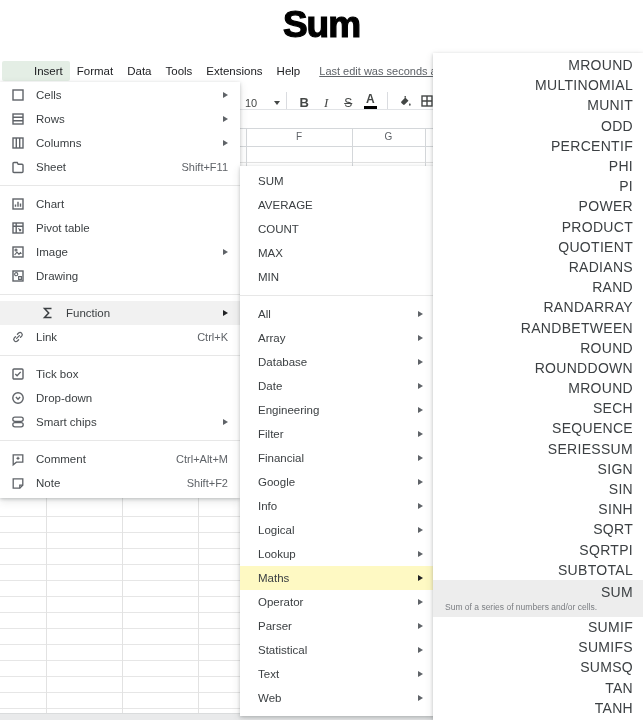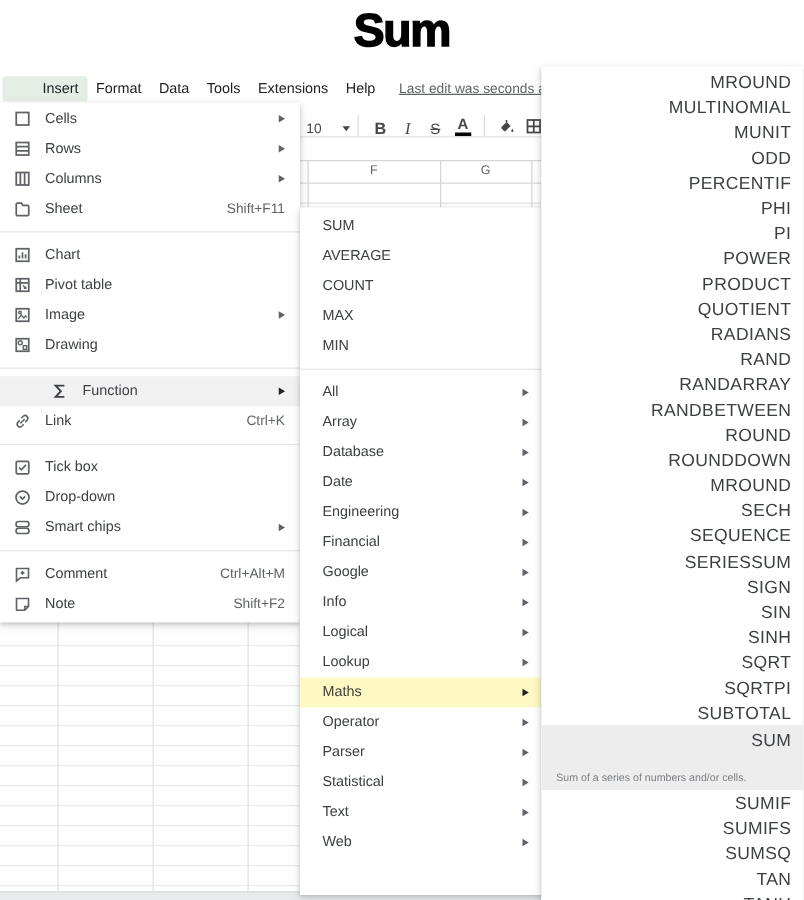--- a/index.html
+++ b/index.html
@@ -59,21 +59,21 @@
     border-bottom:3.5px solid transparent;border-left:5px solid #5f6368;}
   .active > .marrow{border-left-color:#202124;}
   .msep{height:1px;background:#e7e7e7;margin:6px 0;}
 
   .srow{height:24px;display:flex;align-items:center;padding:0 14px 0 18px;font-size:11.5px;color:#3c4043;}
   .srow.active{background:#fef9c3;}
 
   .fnrow{height:20.2px;display:flex;flex-direction:column;justify-content:center;padding:0 10px 0 12px;}
   .fnrow.active{height:auto;padding:4px 10px 5px 12px;background:#ededed;}
   .fnname{font-size:14px;color:#3c4043;letter-spacing:.3px;white-space:nowrap;text-align:right;}
-  .fndesc{font-size:8.5px;color:#7b7e82;margin-top:17px;white-space:nowrap;}
+  .fndesc{font-size:8.5px;color:#7b7e82;margin-top:2px;white-space:nowrap;}
   .fndesc:empty{display:none;}
 </style>
 </head>
 <body>
 
 <div class="screen">
 
   <div class="page-title">Sum</div>
 
   <div class="menubar">
@@ -348,20 +348,24 @@
         <div class="srow">
           <span>Date</span>
           <span class="marrow"></span>
         </div>
 
         <div class="srow">
           <span>Engineering</span>
           <span class="marrow"></span>
         </div>
 
+        <div class="srow">
+          <span>Filter</span>
+          <span class="marrow"></span>
+        </div>
 
         <div class="srow">
           <span>Financial</span>
           <span class="marrow"></span>
         </div>
 
         <div class="srow">
           <span>Google</span>
           <span class="marrow"></span>
         </div>

